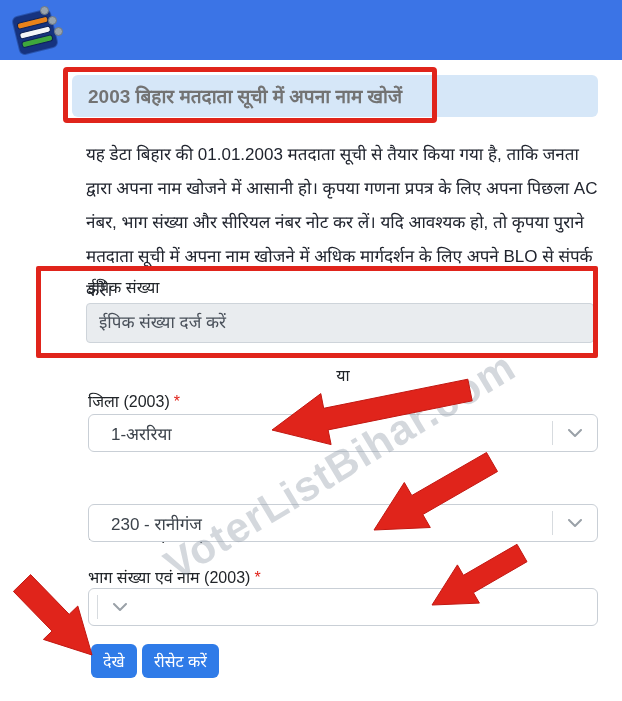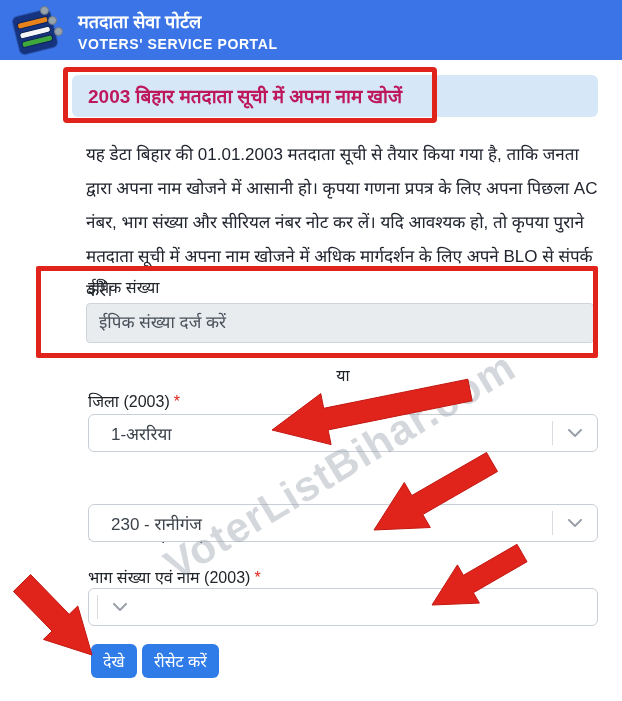--- a/index.html
+++ b/index.html
@@ -30,21 +30,21 @@
   .header-text { display: flex; flex-direction: column; gap: 3px; }
   .header-title-hi { color: #ffffff; font-size: 18px; font-weight: bold; }
   .header-title-en { color: #ffffff; font-size: 14px; font-weight: bold; letter-spacing: 0.6px; }
 
   
   .title-bar {
     position: absolute; left: 72px; top: 75px; width: 526px; height: 42px;
     background: #D6E7F8; border-radius: 6px;
     display: flex; align-items: center; padding-left: 16px;
   }
-  .title-text { font-size: 19px; font-weight: bold; color: #be185d; }
+  .title-text { font-size: 19px; font-weight: bold; color: #737373; }
 
   
   .description {
     position: absolute; left: 86px; top: 138px; width: 514px;
     font-size: 17px; line-height: 34px; color: #20242E; text-align: left;
   }
 
   
   .epic-label { position: absolute; left: 88px; top: 276px; font-size: 16px; color: #212529; }
   .epic-input {
@@ -108,24 +108,20 @@
     <div class="logo">
       <div class="logo-tilt">
         <span class="stripe s-orange"></span>
         <span class="stripe s-white"></span>
         <span class="stripe s-green"></span>
       </div>
       <span class="head-dot hd1"></span>
       <span class="head-dot hd2"></span>
       <span class="head-dot hd3"></span>
     </div>
-    <div class="header-text">
-      <span class="header-title-hi">मतदाता सेवा पोर्टल</span>
-      <span class="header-title-en">VOTERS' SERVICE PORTAL</span>
-    </div>
   </div>
 
   <div class="title-bar">
     <span class="title-text">2003 बिहार मतदाता सूची में अपना नाम खोजें</span>
   </div>
 
   <p class="description">यह डेटा बिहार की 01.01.2003 मतदाता सूची से तैयार किया गया है, ताकि जनता द्वारा अपना नाम खोजने में आसानी हो। कृपया गणना प्रपत्र के लिए अपना पिछला AC नंबर, भाग संख्या और सीरियल नंबर नोट कर लें। यदि आवश्यक हो, तो कृपया पुराने मतदाता सूची में अपना नाम खोजने में अधिक मार्गदर्शन के लिए अपने BLO से संपर्क करें।</p>
 
   <label class="epic-label">ईपिक संख्या</label>
   <input class="epic-input" type="text" placeholder="ईपिक संख्या दर्ज करें" style="">

